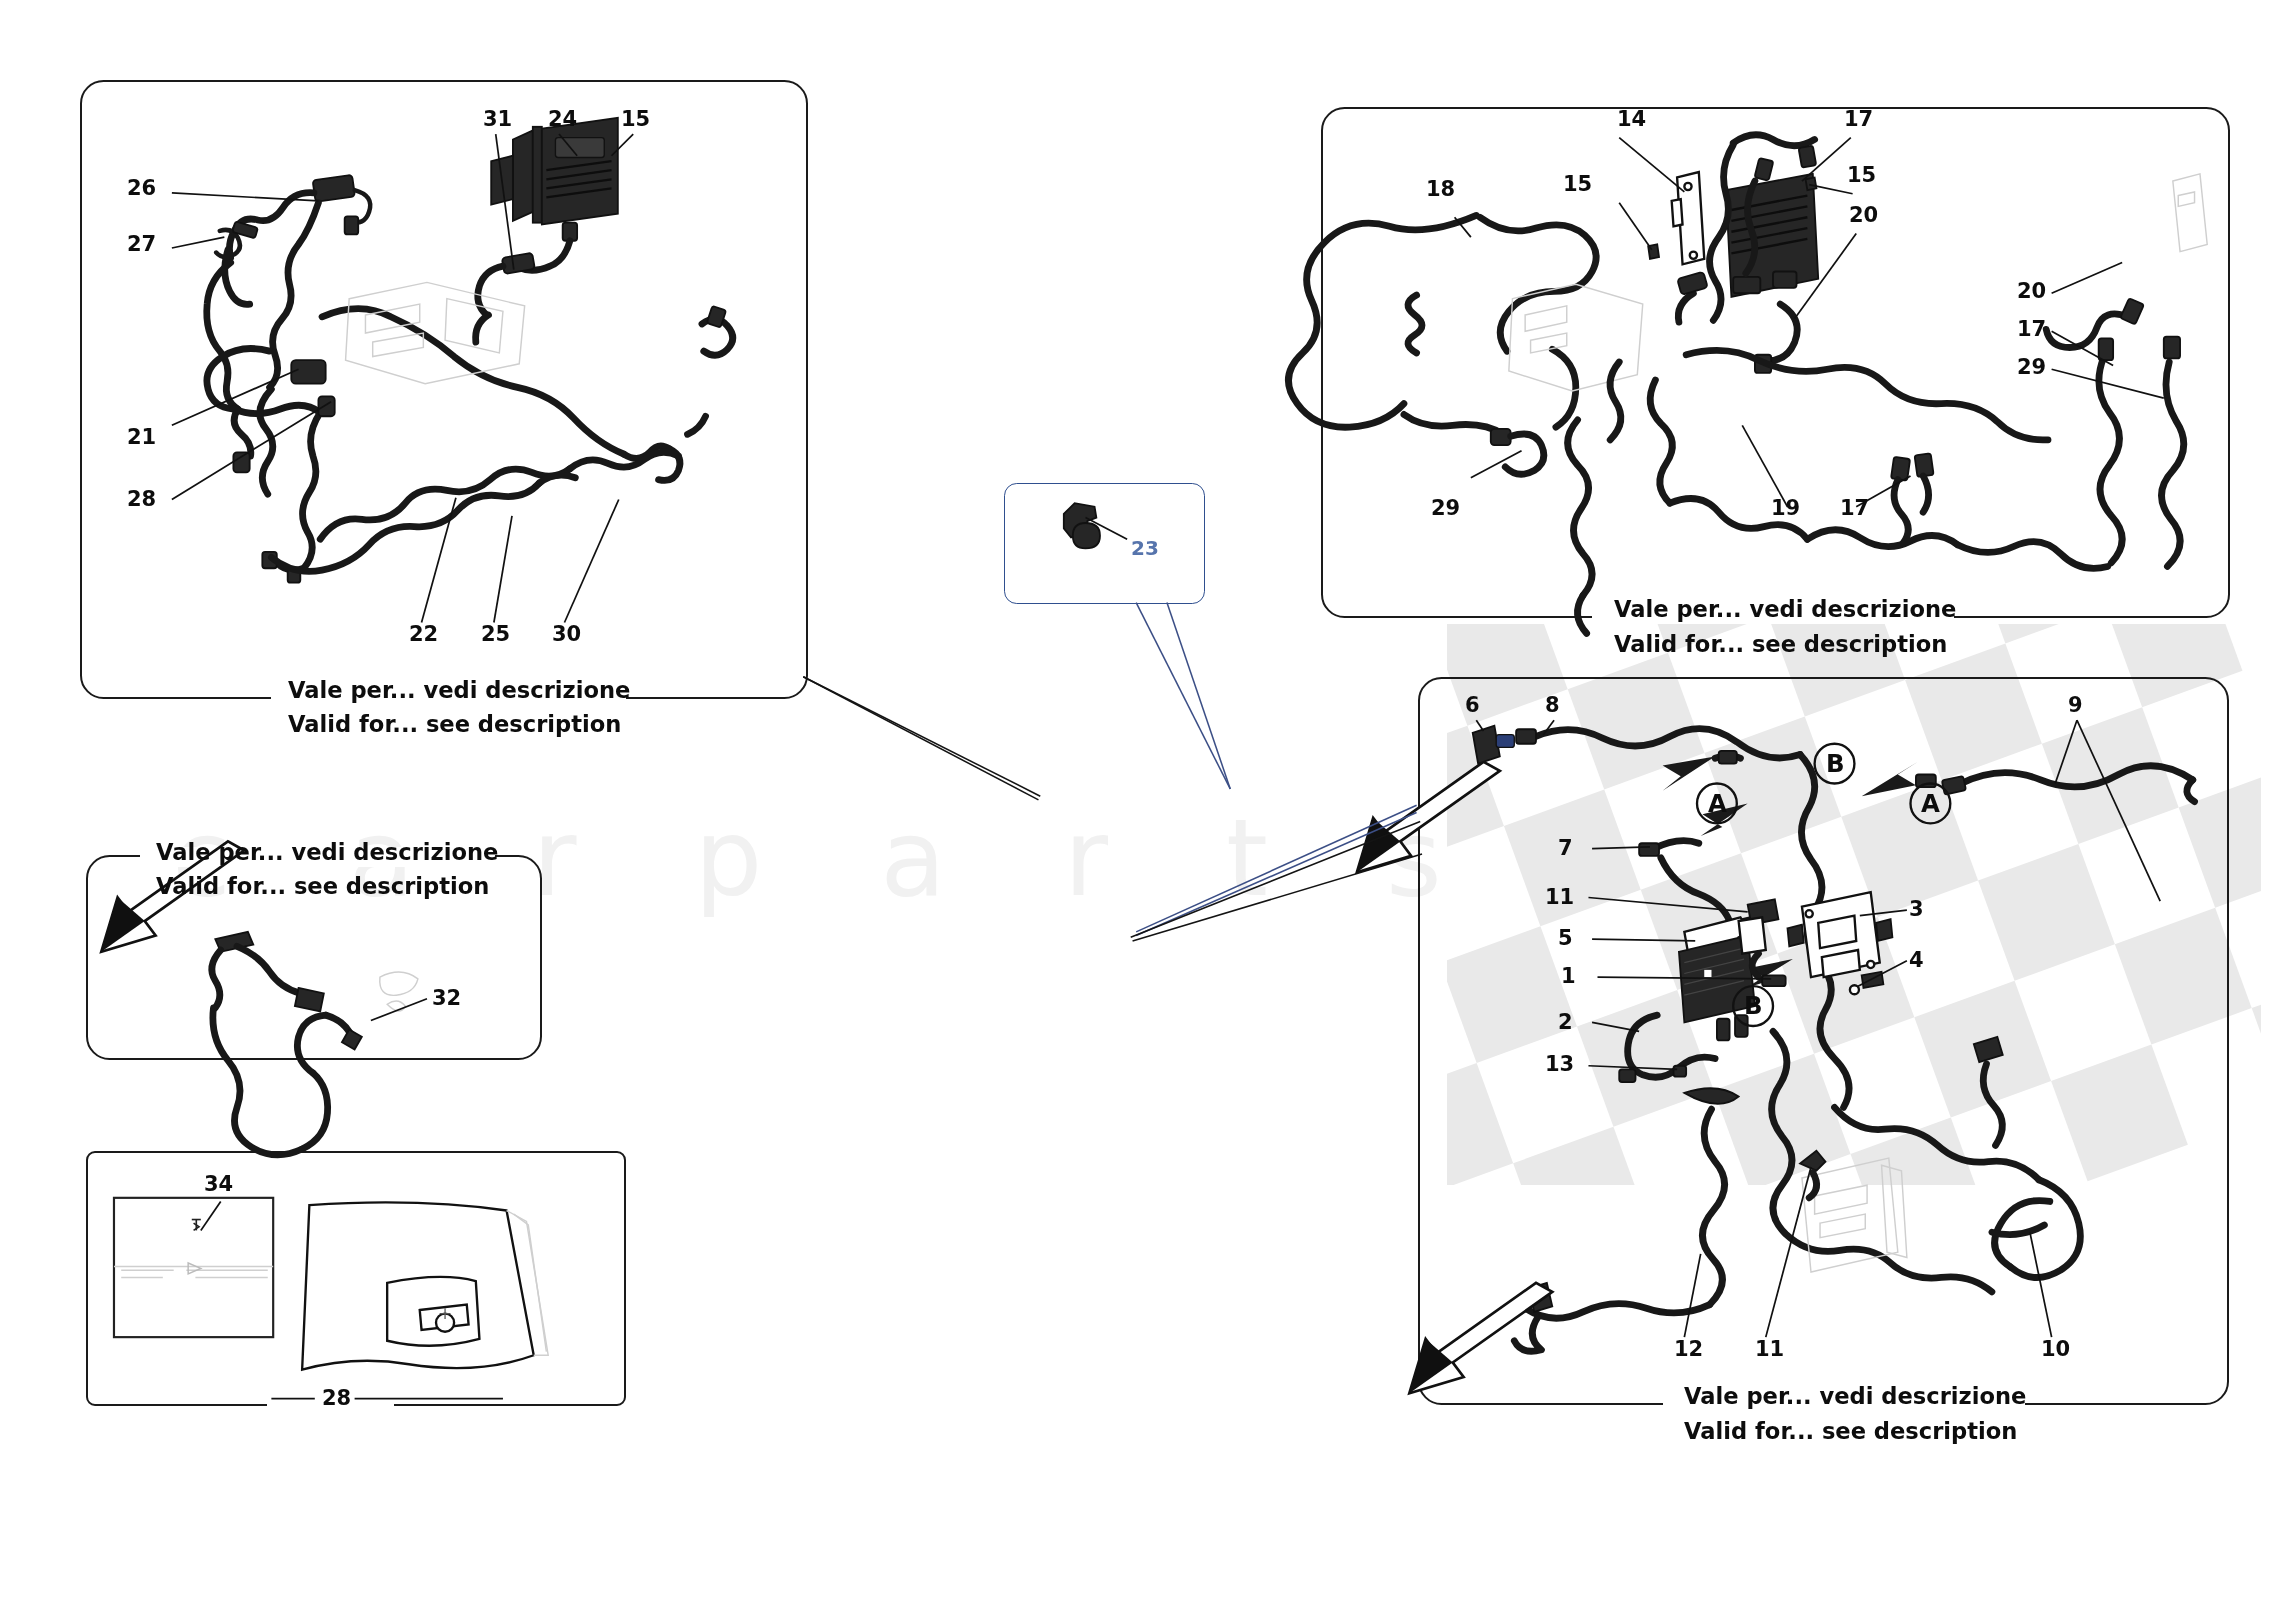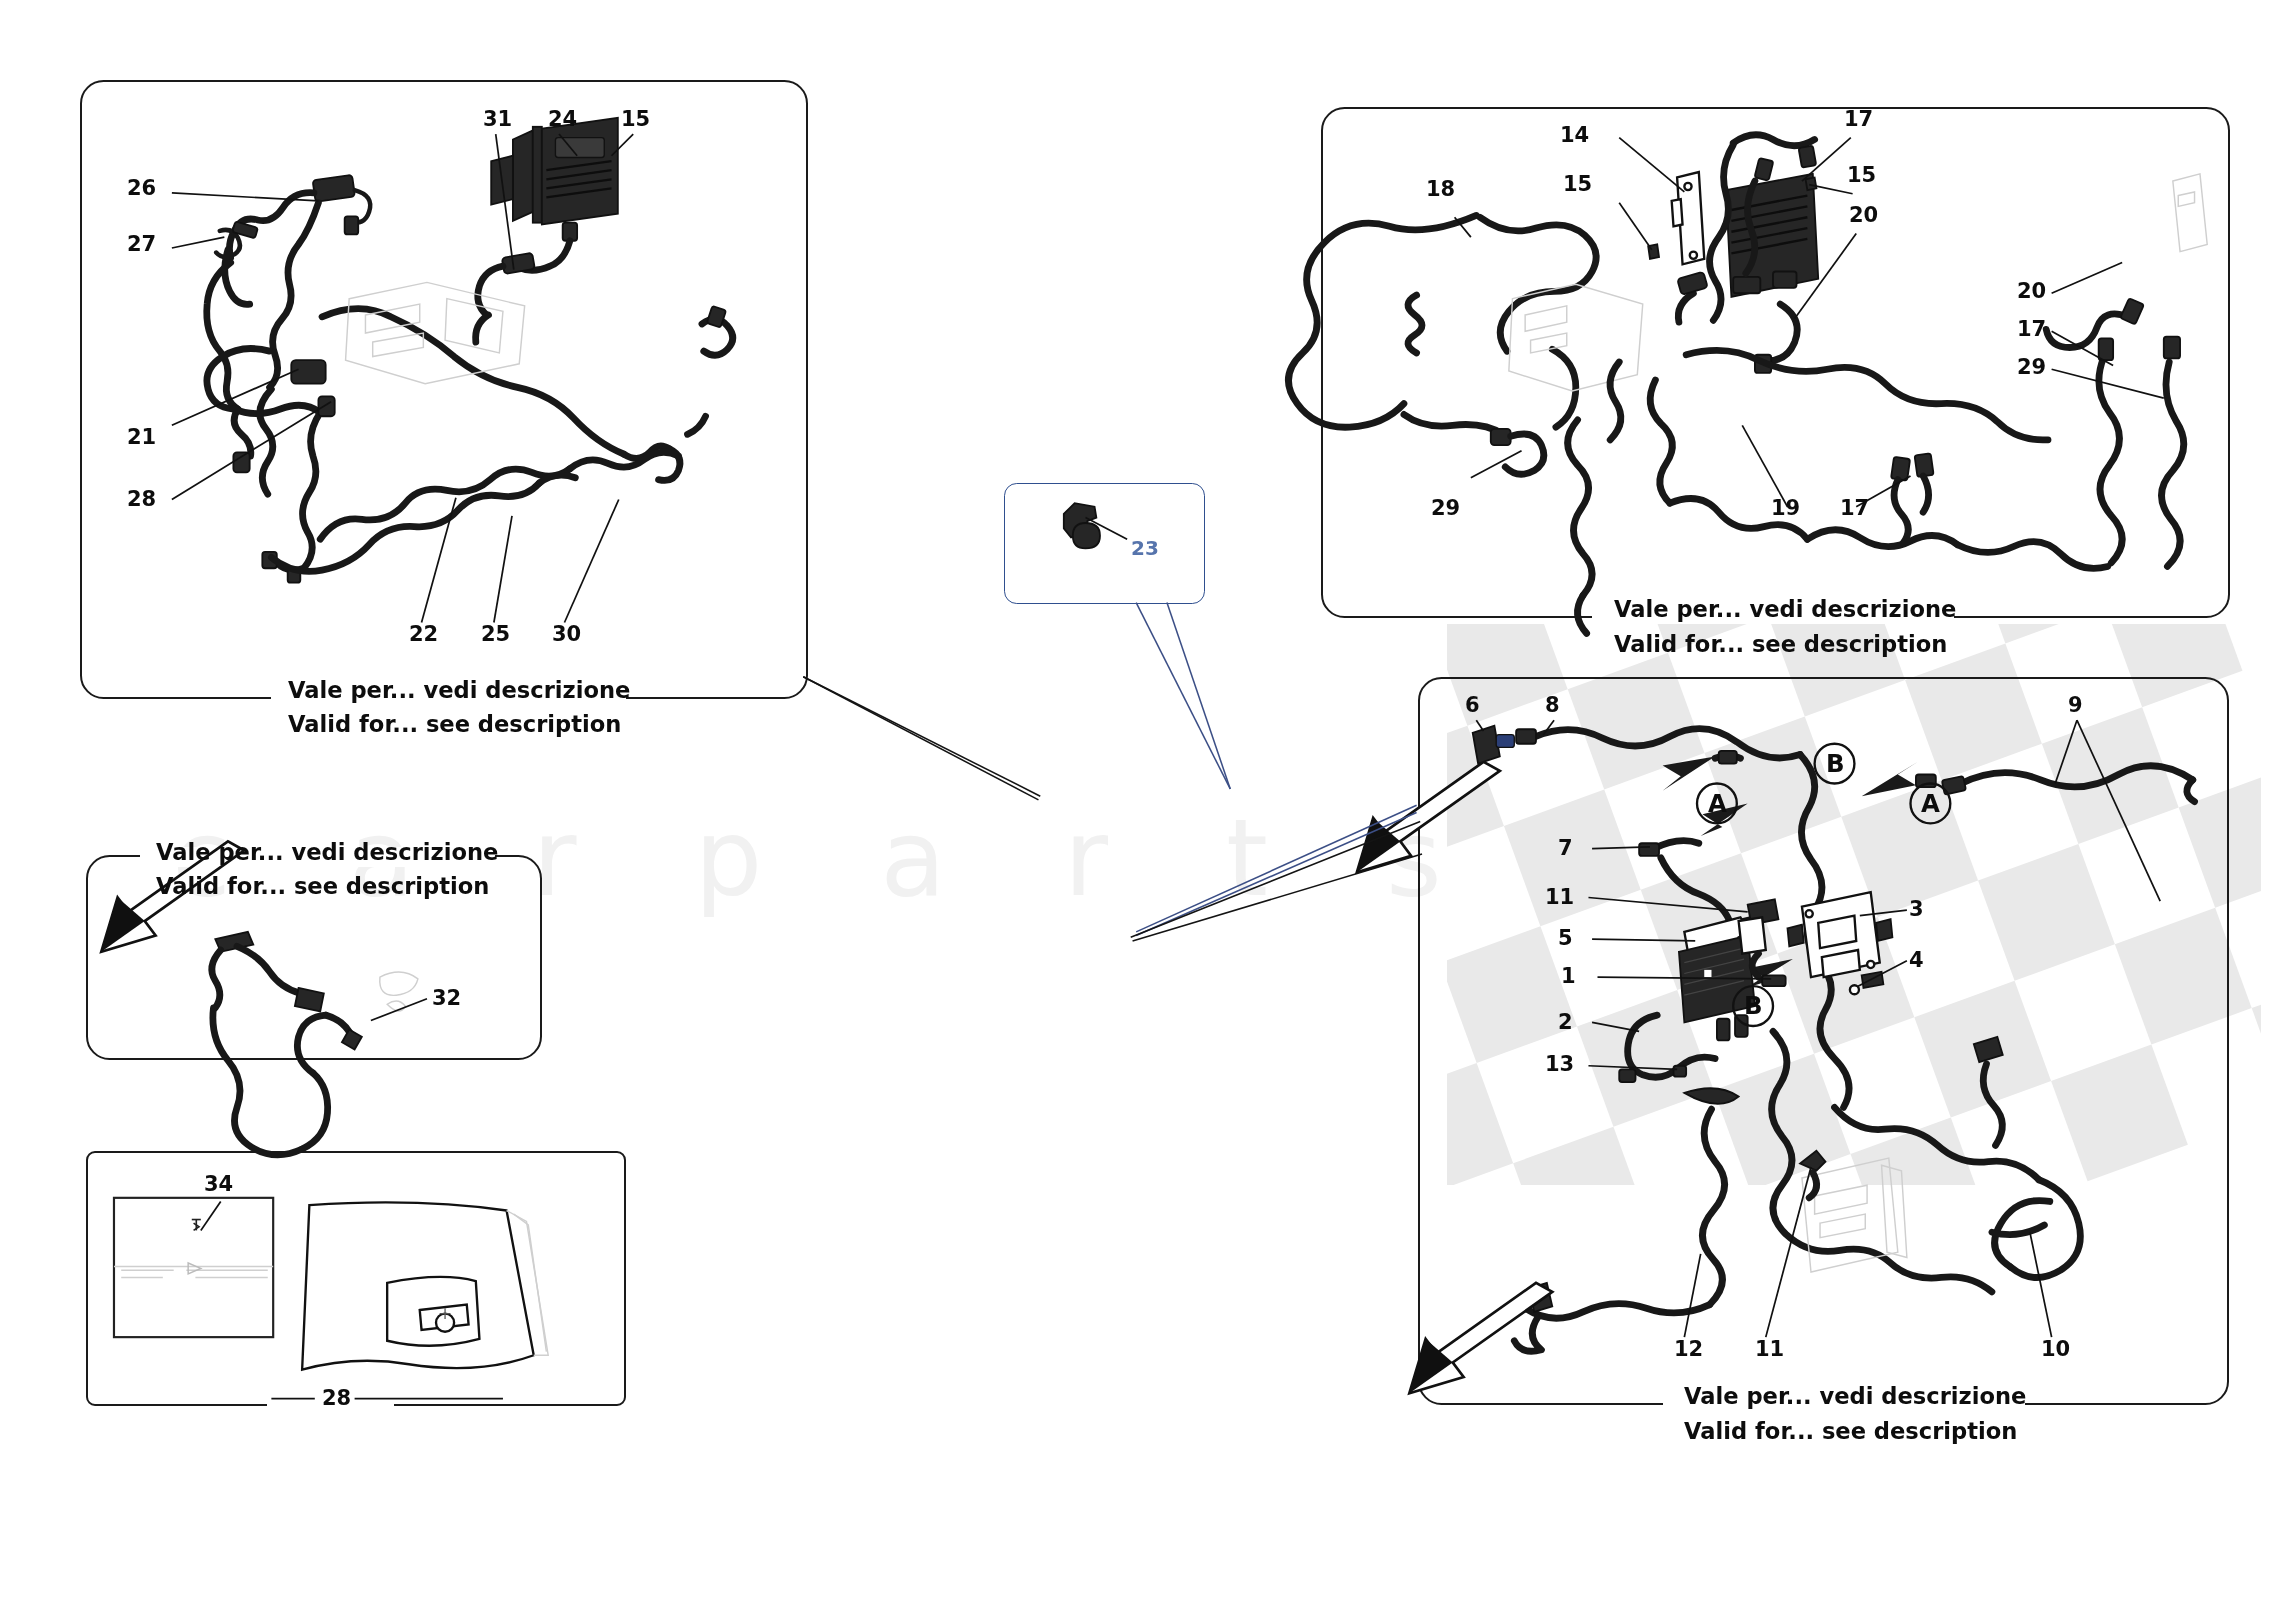--- a/index.html
+++ b/index.html
@@ -492,21 +492,21 @@
   <div class="num" style="left:548px;top:107px;">24</div>
   <div class="num" style="left:621px;top:107px;">15</div>
   <div class="num" style="left:409px;top:622px;">22</div>
   <div class="num" style="left:481px;top:622px;">25</div>
   <div class="num" style="left:552px;top:622px;">30</div>
 
   <div class="cap" style="left:288px;top:674px;">Vale per... vedi descrizione</div>
   <div class="cap" style="left:288px;top:708px;">Valid for... see description</div>
 
   <div class="num" style="left:1426px;top:177px;">18</div>
-  <div class="num" style="left:1560px;top:107px;margin-top:16px;">14</div>
+  <div class="num" style="left:1617px;top:107px;">14</div>
   <div class="num" style="left:1563px;top:172px;">15</div>
   <div class="num" style="left:1844px;top:107px;">17</div>
   <div class="num" style="left:1847px;top:163px;">15</div>
   <div class="num" style="left:1849px;top:203px;">20</div>
   <div class="num" style="left:2017px;top:279px;">20</div>
   <div class="num" style="left:2017px;top:317px;">17</div>
   <div class="num" style="left:2017px;top:355px;">29</div>
   <div class="num" style="left:1431px;top:496px;">29</div>
   <div class="num" style="left:1771px;top:496px;">19</div>
   <div class="num" style="left:1840px;top:496px;">17</div>

